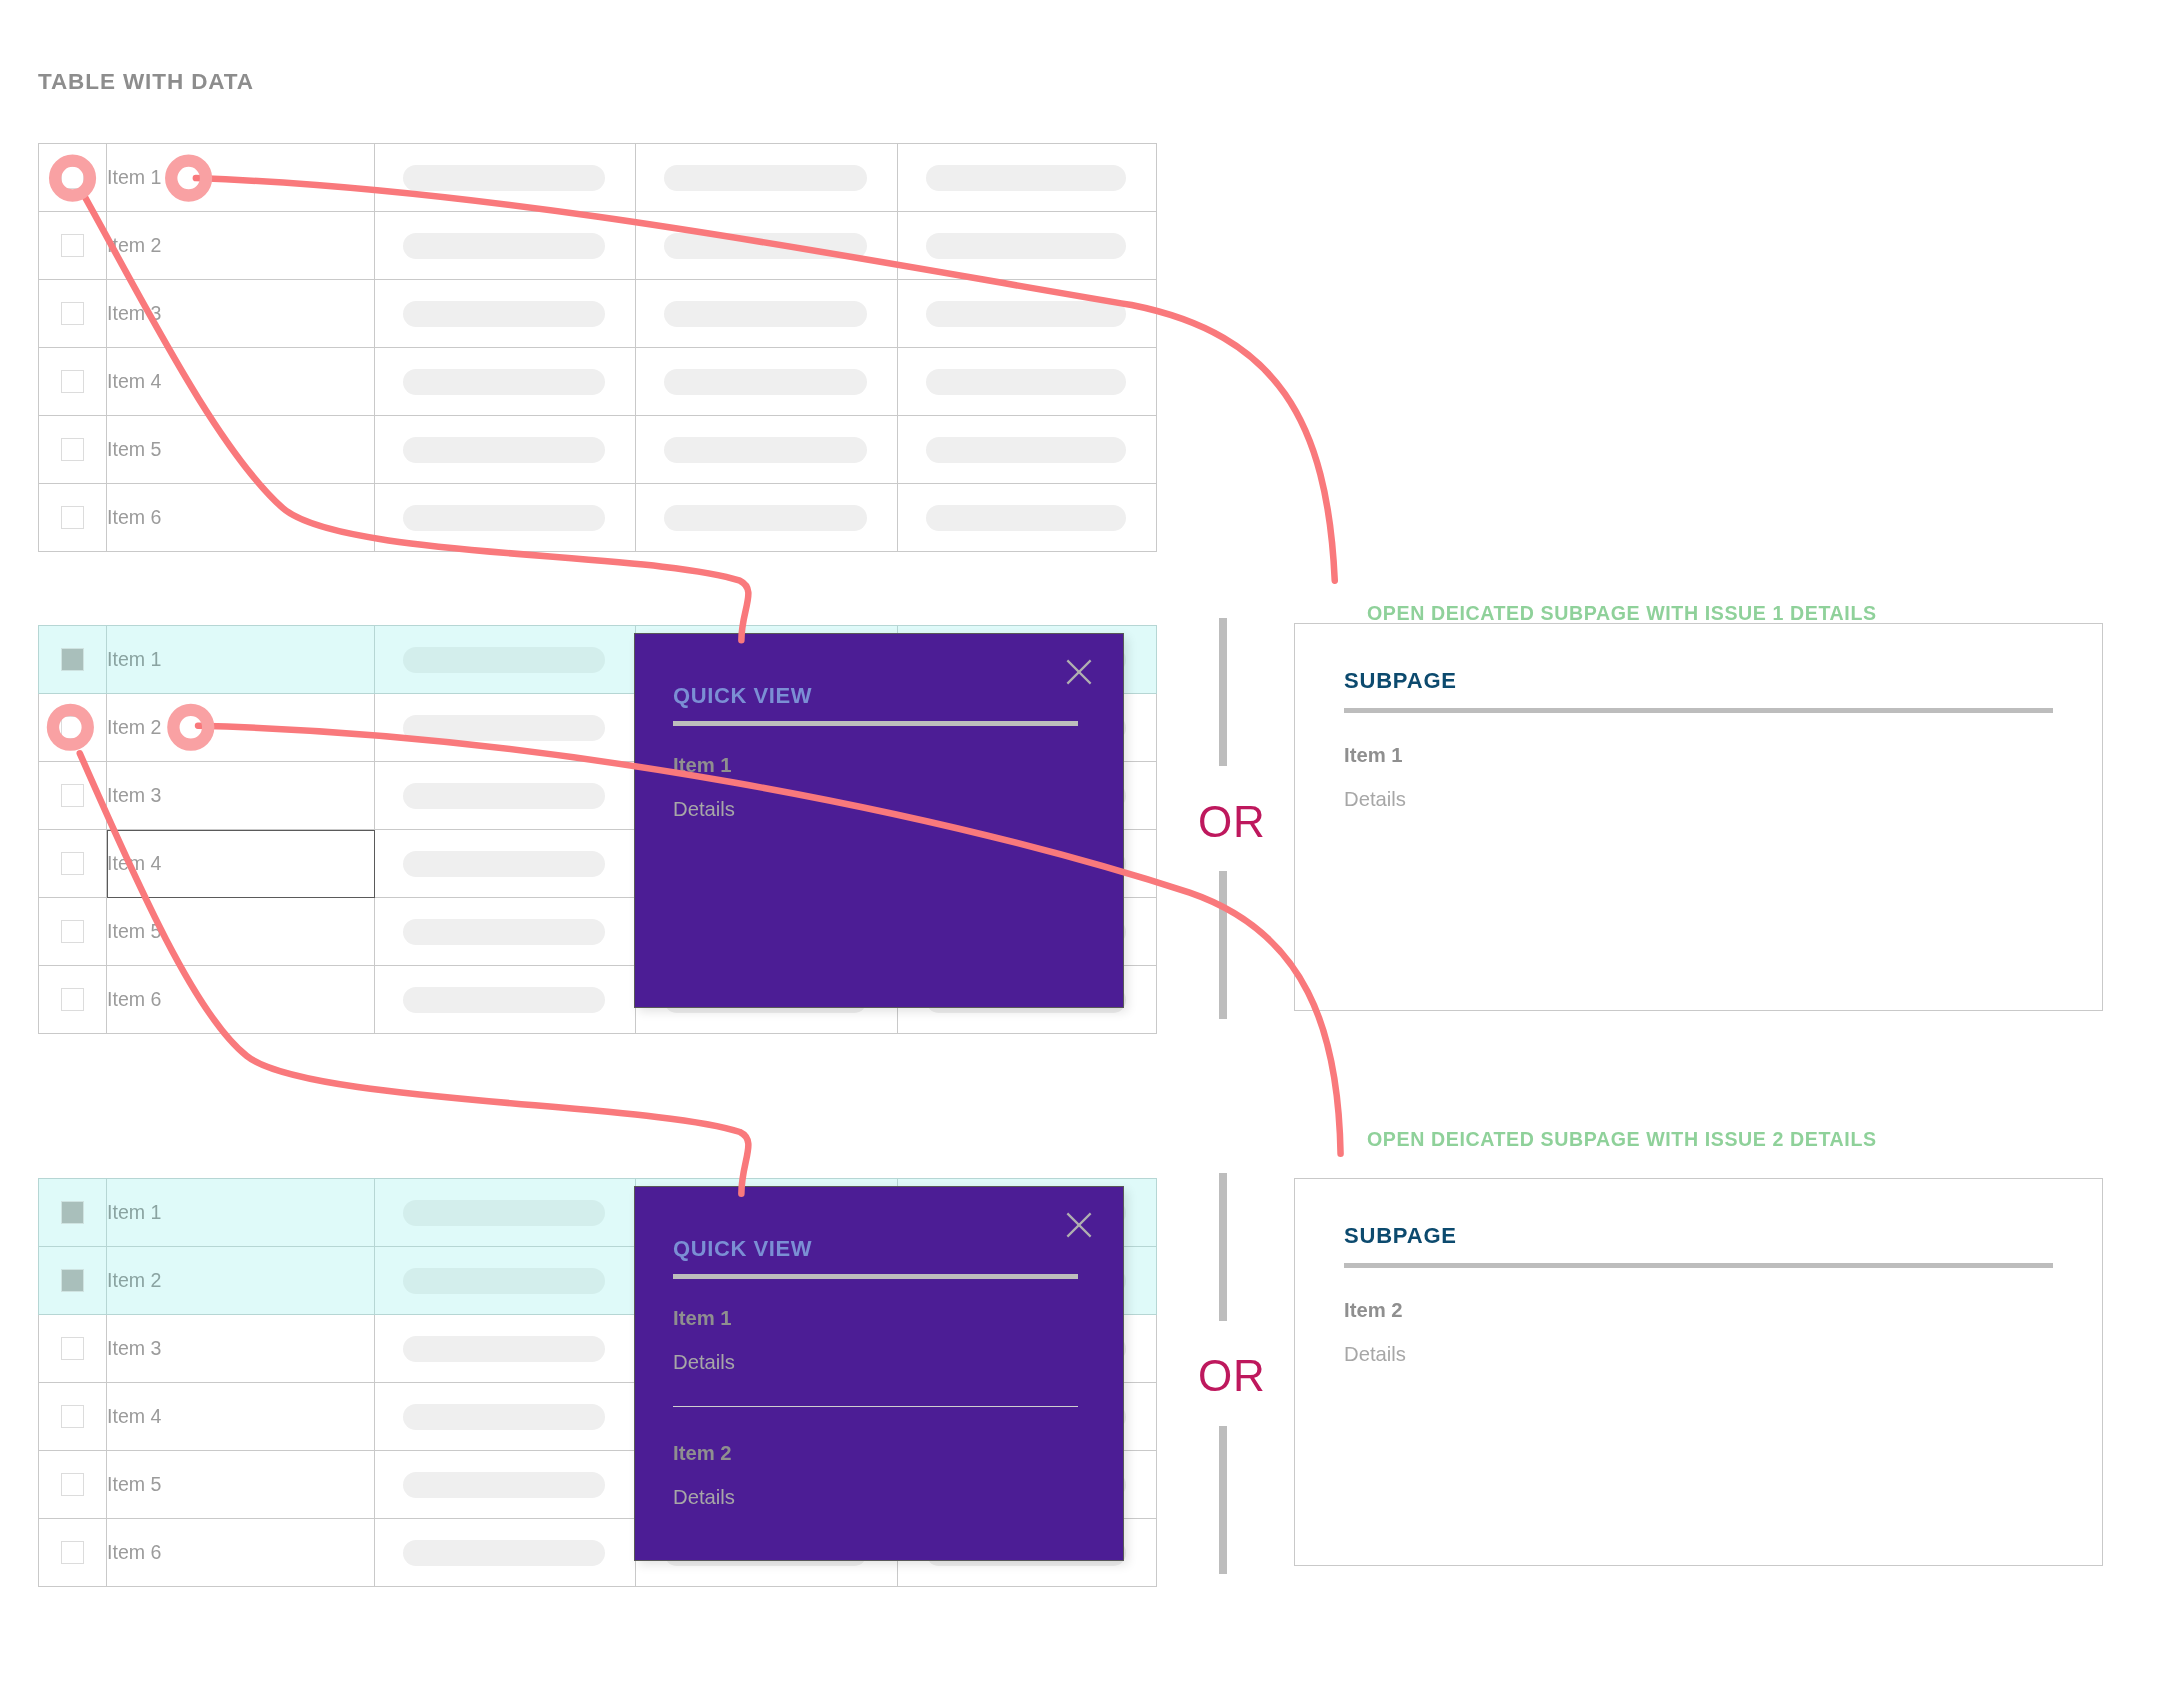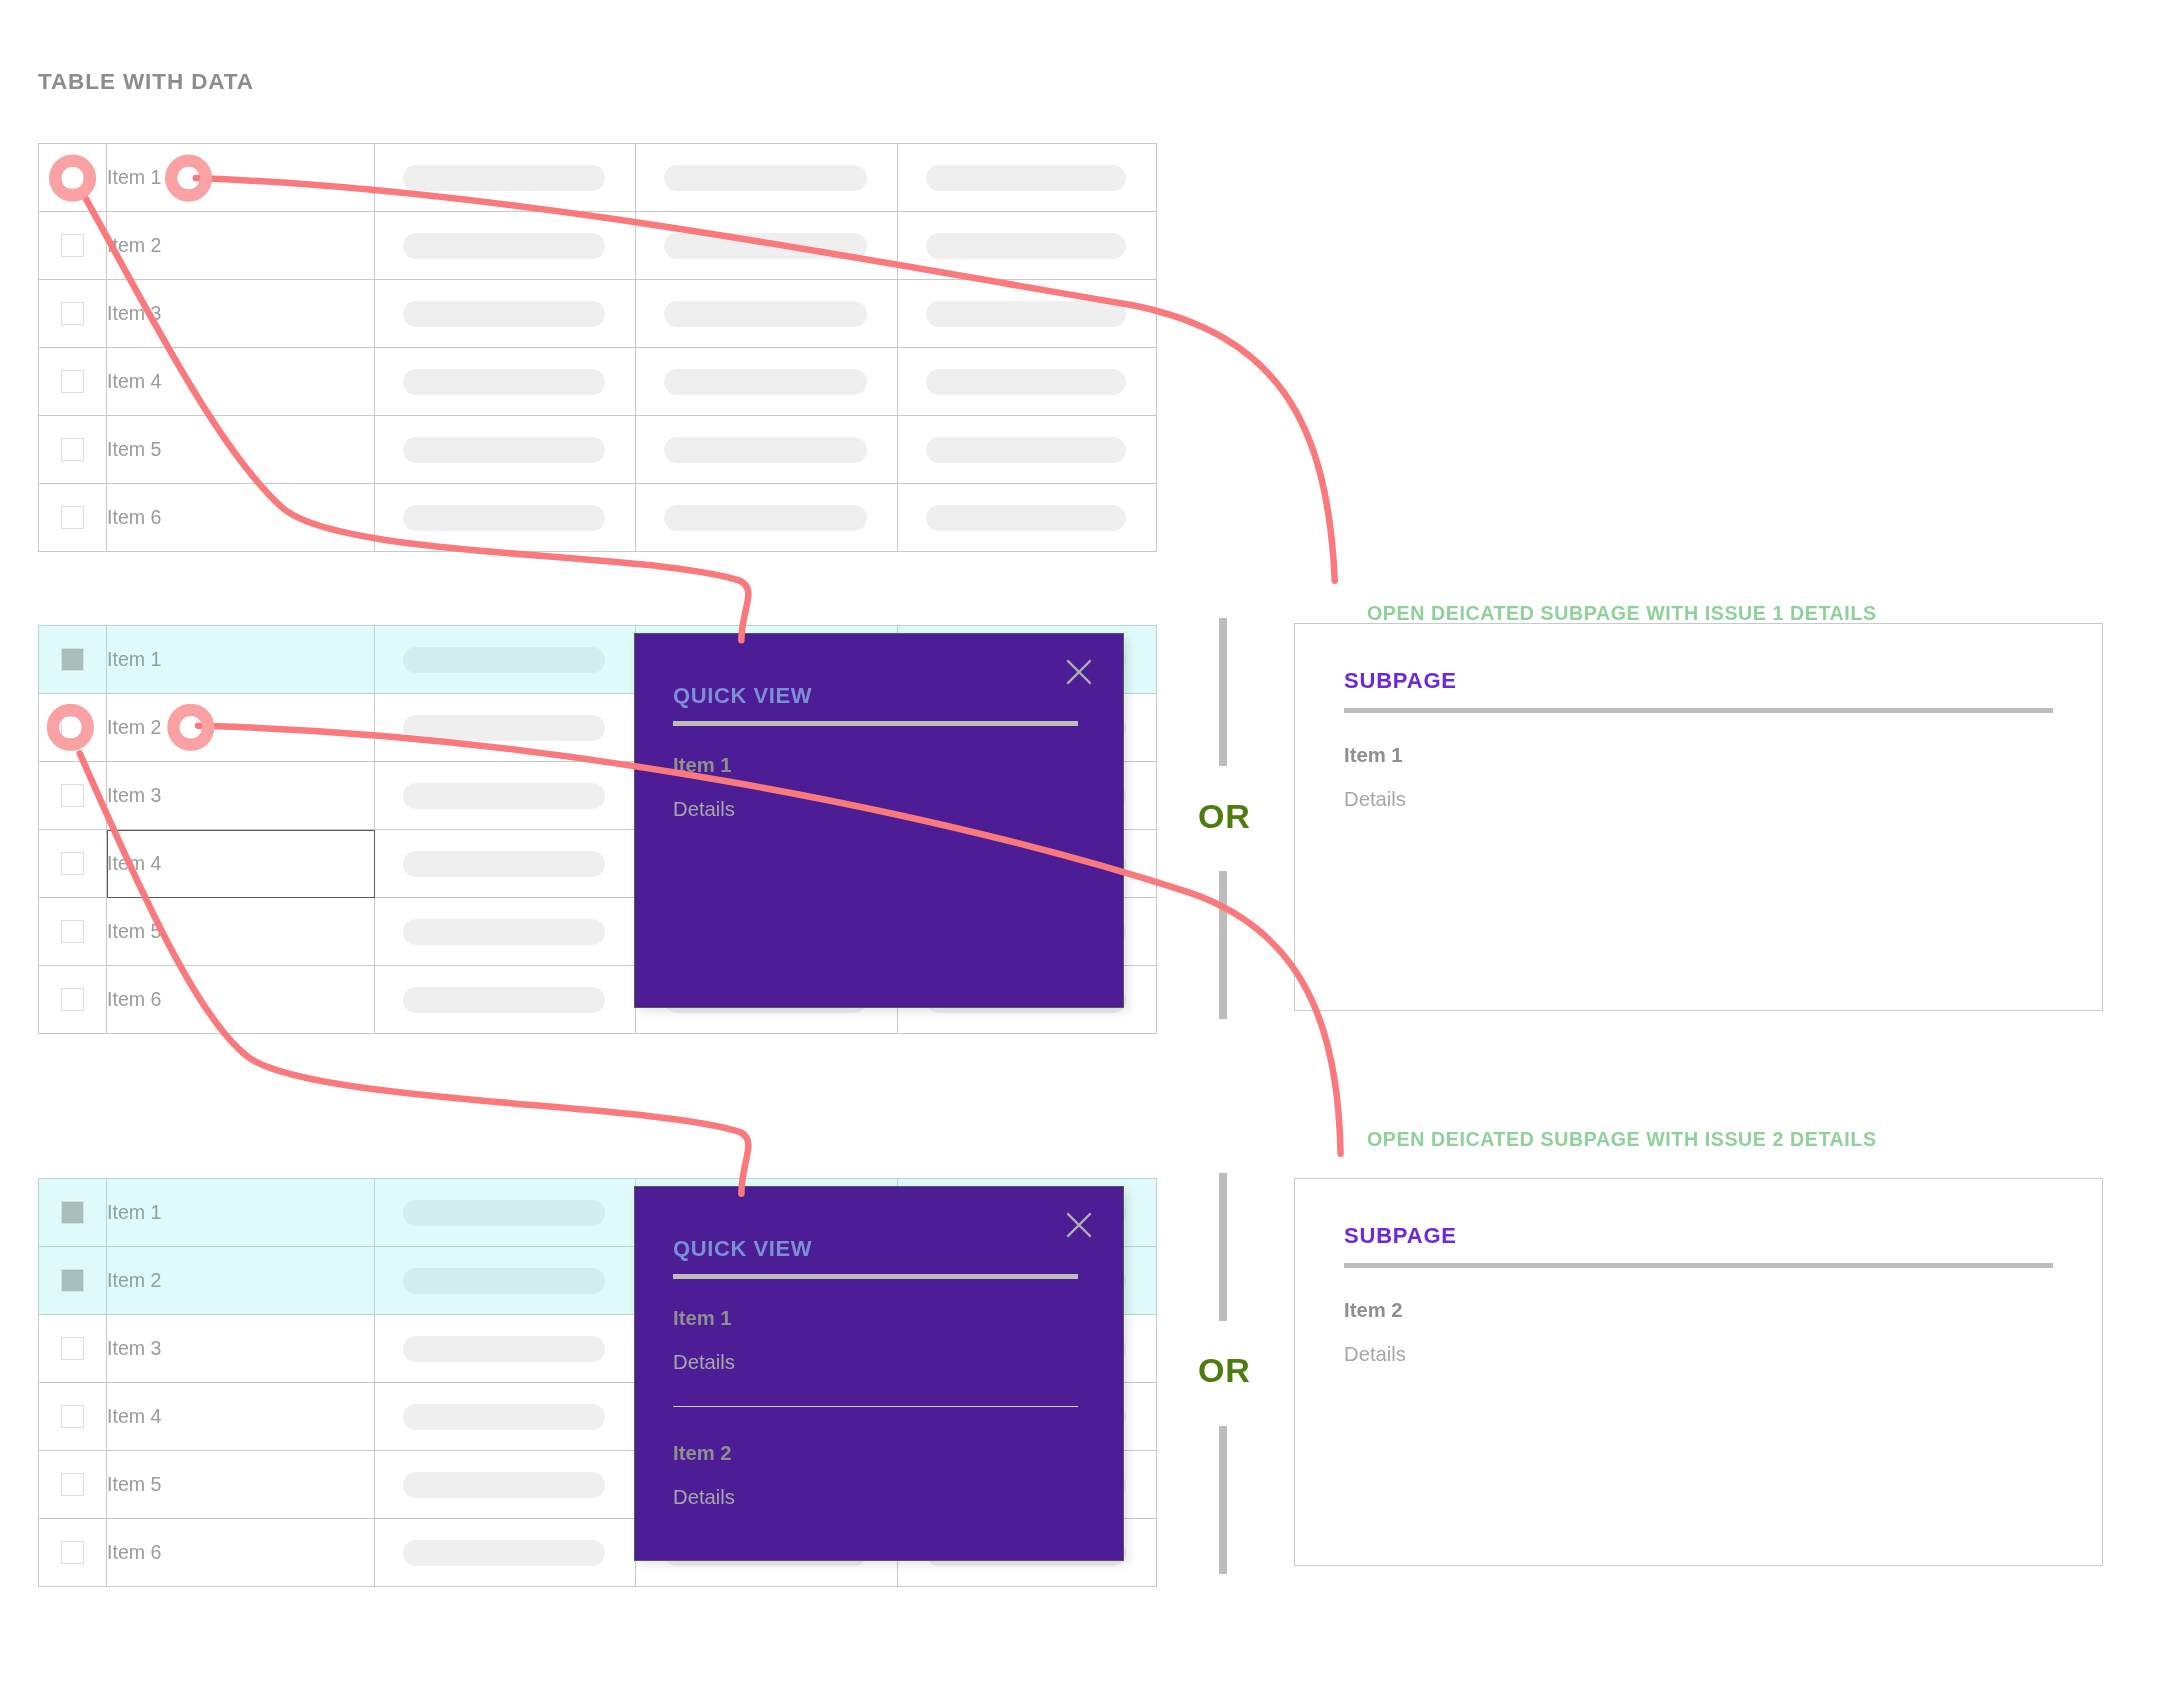--- a/index.html
+++ b/index.html
@@ -140,21 +140,21 @@
     border: 0.7px solid #c9c9c9;
     box-sizing: border-box;
   }
   .sp-title {
     position: absolute;
     left: 49px;
     top: 44px;
     font-size: 22px;
     font-weight: bold;
     letter-spacing: 0.8px;
-    color: #6d28d9;
+    color: #0c4a6e;
   }
   .sp-rule {
     position: absolute;
     left: 49px;
     right: 49px;
     top: 84px;
     height: 5.1px;
     background: #bdbdbd;
   }
   .sp-entry-title {
@@ -182,23 +182,23 @@
   }
 
   
   .or-bar {
     position: absolute;
     width: 8px;
     background: #bdbdbd;
   }
   .or-text {
     position: absolute;
-    font-size: 34px;
-    font-weight: bold;
-    color: #4d7c0f;
+    font-size: 44px;
+    font-weight: normal;
+    color: #be185d;
     letter-spacing: 0.7px;
   }
 
   
   #annotations {
     position: absolute;
     left: 0; top: 0;
     width: 2161px;
     height: 1704px;
     pointer-events: none;

